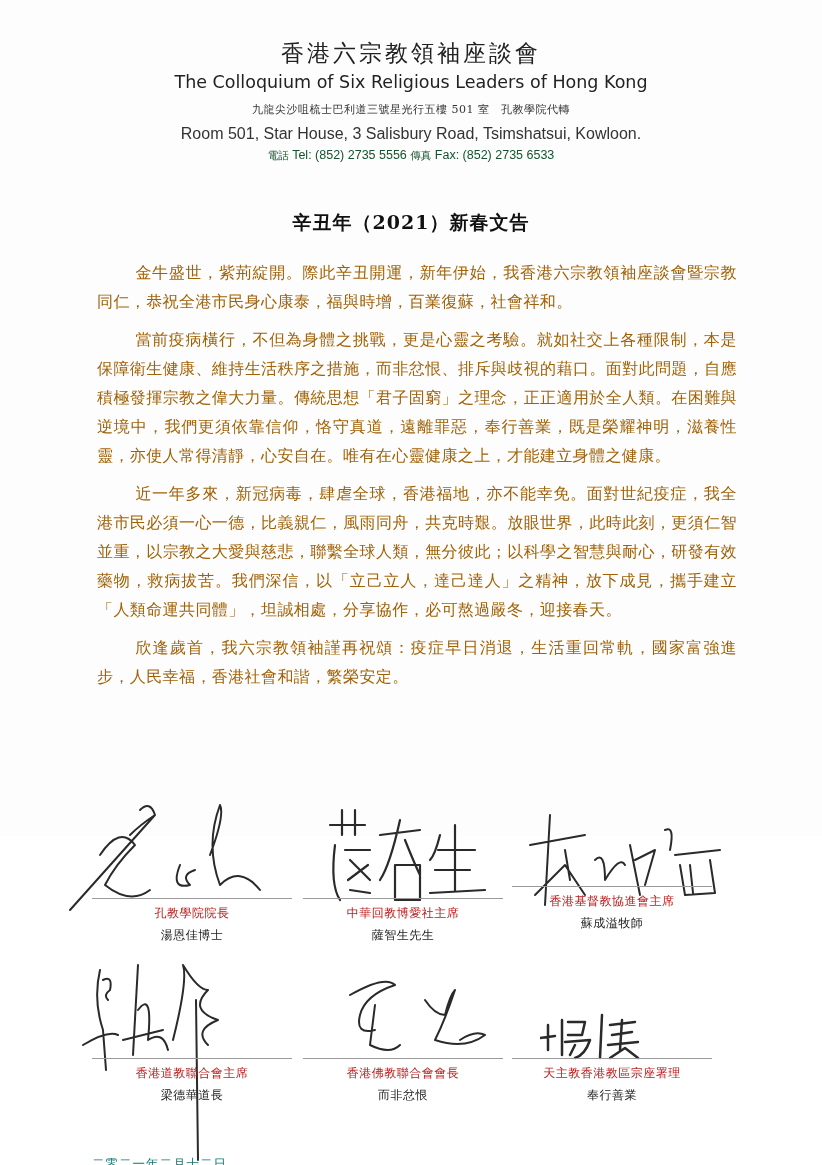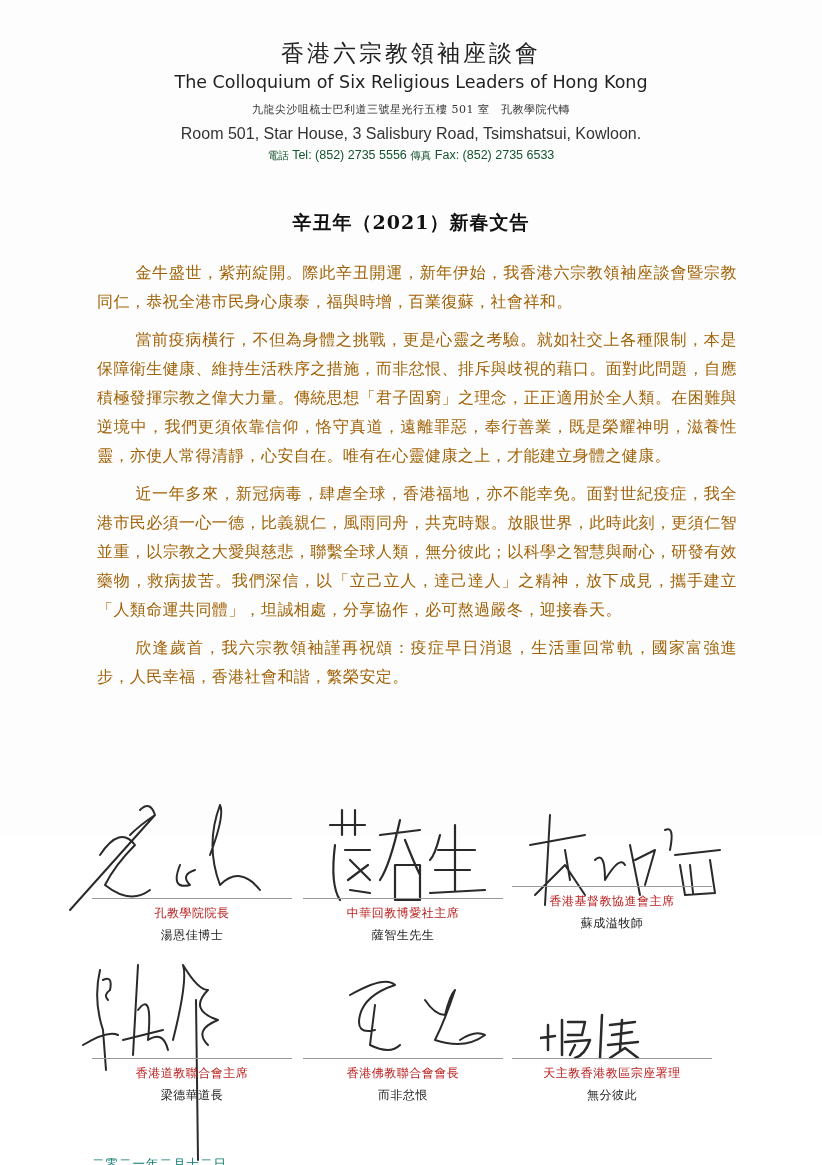--- a/index.html
+++ b/index.html
@@ -105,17 +105,17 @@
     <div class="sig-name">梁德華道長</div>
   </div>
   <div class="sig-block" style="left:303px;top:1058px;">
     <div class="sig-line"></div>
     <div class="sig-role">香港佛教聯合會會長</div>
     <div class="sig-name">而非忿恨</div>
   </div>
   <div class="sig-block" style="left:512px;top:1058px;">
     <div class="sig-line"></div>
     <div class="sig-role">天主教香港教區宗座署理</div>
-    <div class="sig-name">無分彼此</div>
+    <div class="sig-name">奉行善業</div>
   </div>
 
   <div class="date">二零二一年二月十二日</div>
 </div>
 
 </body></html>

